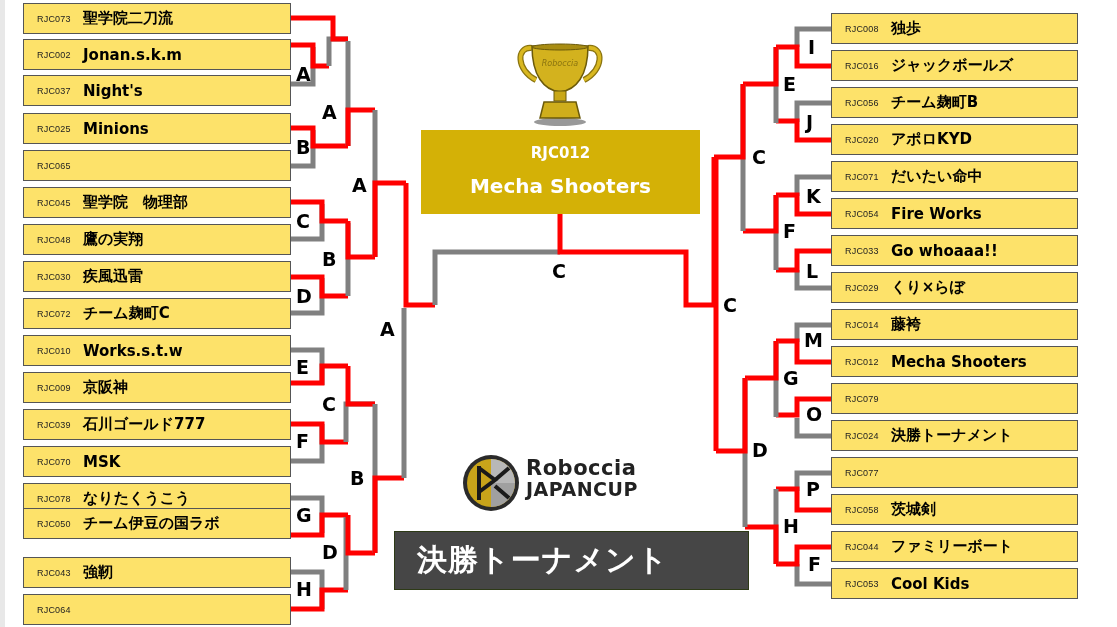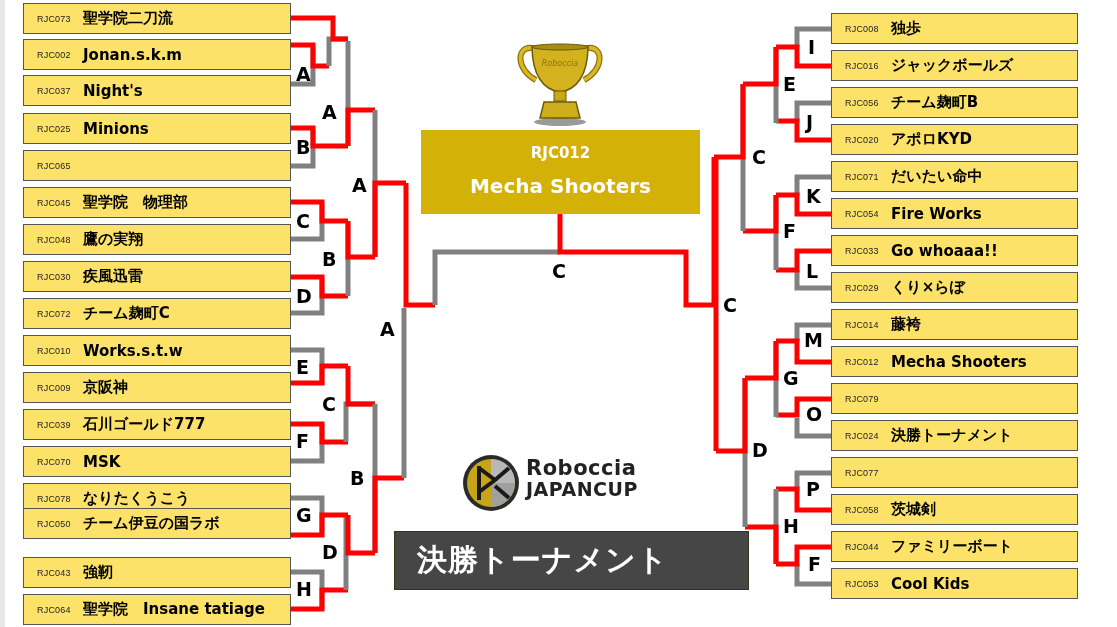--- a/index.html
+++ b/index.html
@@ -187,21 +187,20 @@
   <div class="team" style="top:508px">
       <span class="code">RJC050</span>
       <span class="name">チーム伊豆の国ラボ</span>
     </div>
   <div class="team" style="top:557px">
       <span class="code">RJC043</span>
       <span class="name">強靭</span>
     </div>
   <div class="team" style="top:594px">
       <span class="code">RJC064</span>
-      <span class="name">聖学院　Insane tatiage</span>
     </div>
 </div>
 
 <div class="right">
   <div class="team" style="top:13px">
       <span class="code">RJC008</span>
       <span class="name">独歩</span>
     </div>
   <div class="team" style="top:50px">
       <span class="code">RJC016</span>

